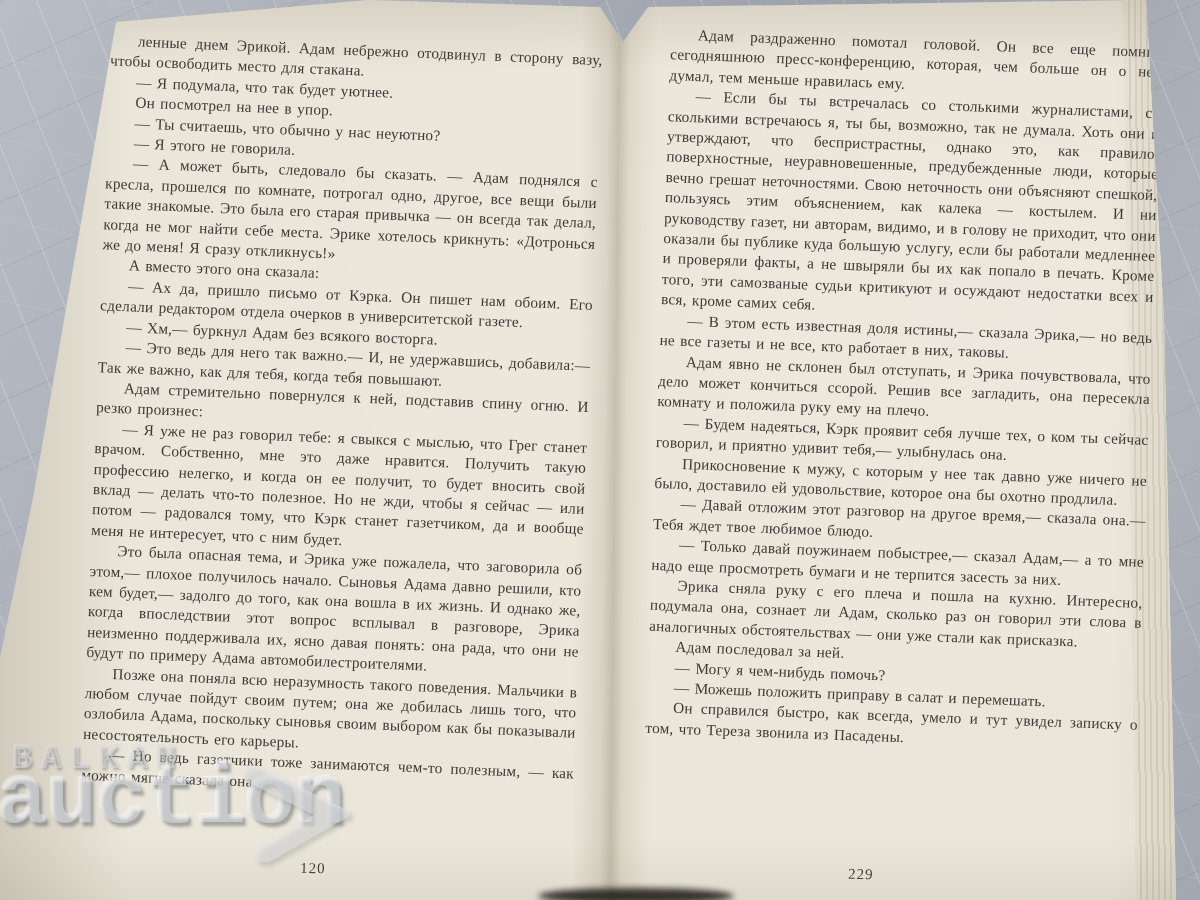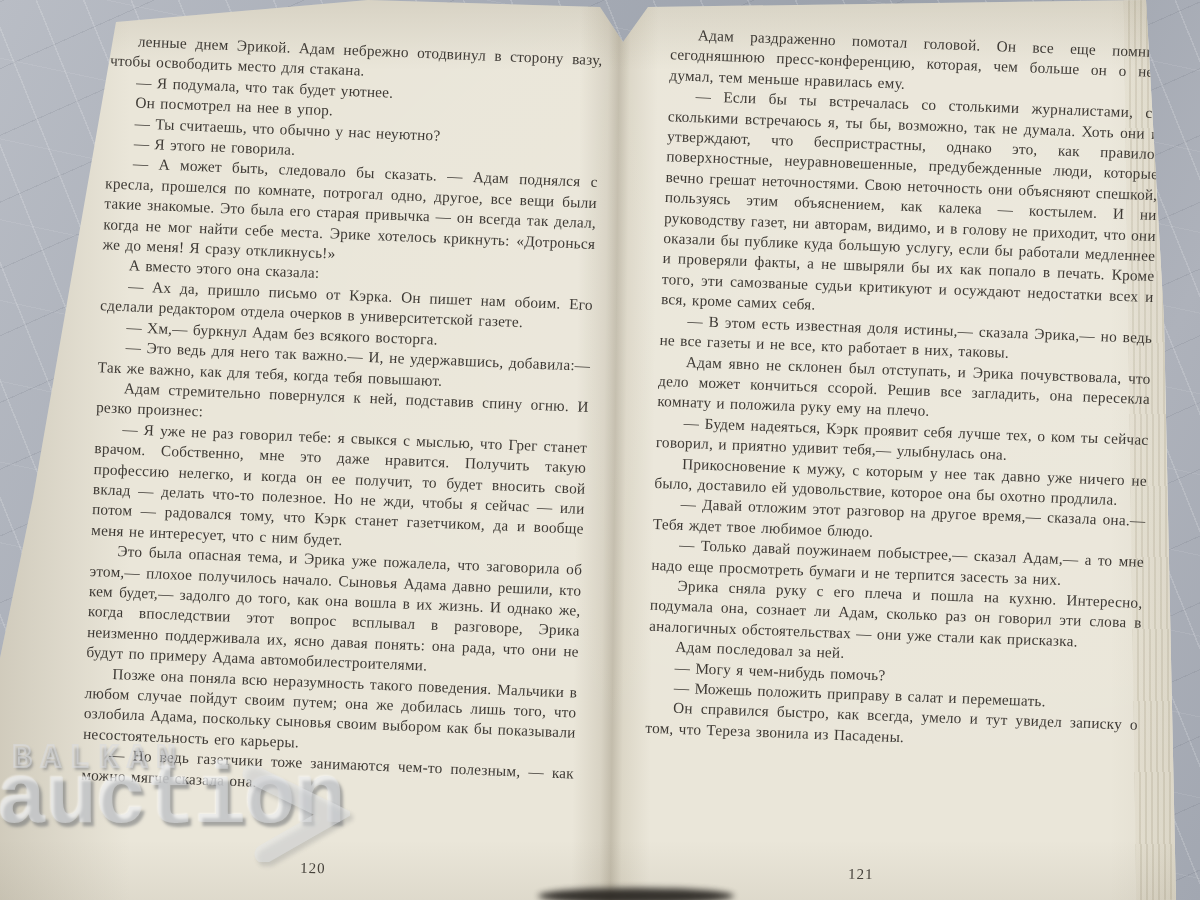--- a/index.html
+++ b/index.html
@@ -96,21 +96,21 @@
       <p>— Будем надеяться, Кэрк проявит себя лучше тех, о ком ты сейчас говорил, и приятно удивит тебя,— улыбнулась она.</p>
       <p>Прикосновение к мужу, с которым у нее так давно уже ничего не было, доставило ей удовольствие, которое она бы охотно продлила.</p>
       <p>— Давай отложим этот разговор на другое время,— сказала она.— Тебя ждет твое любимое блюдо.</p>
       <p>— Только давай поужинаем побыстрее,— сказал Адам,— а то мне надо еще просмотреть бумаги и не терпится засесть за них.</p>
       <p>Эрика сняла руку с его плеча и пошла на кухню. Интересно, подумала она, сознает ли Адам, сколько раз он говорил эти слова в аналогичных обстоятельствах — они уже стали как присказка.</p>
       <p>Адам последовал за ней.</p>
       <p>— Могу я чем-нибудь помочь?</p>
       <p>— Можешь положить приправу в салат и перемешать.</p>
       <p>Он справился быстро, как всегда, умело и тут увидел записку о том, что Тереза звонила из Пасадены.</p>
     </div>
-    <div class="pagenum pagenum-right">121</div>
+    <div class="pagenum pagenum-right">229</div>
   </div>
 
   <div class="bottom-shadow"></div>
 
   <div class="watermark">
     <div class="wm-balkan">BALKAN</div>
     <div class="wm-auction">auction</div>
     <svg class="wm-arrow" viewBox="0 0 112 100">
       <path d="M14 12 L96 52 L26 92" fill="none" stroke="rgba(227,229,232,0.5)" stroke-width="19" stroke-linecap="round" stroke-linejoin="miter"></path>
     </svg>

